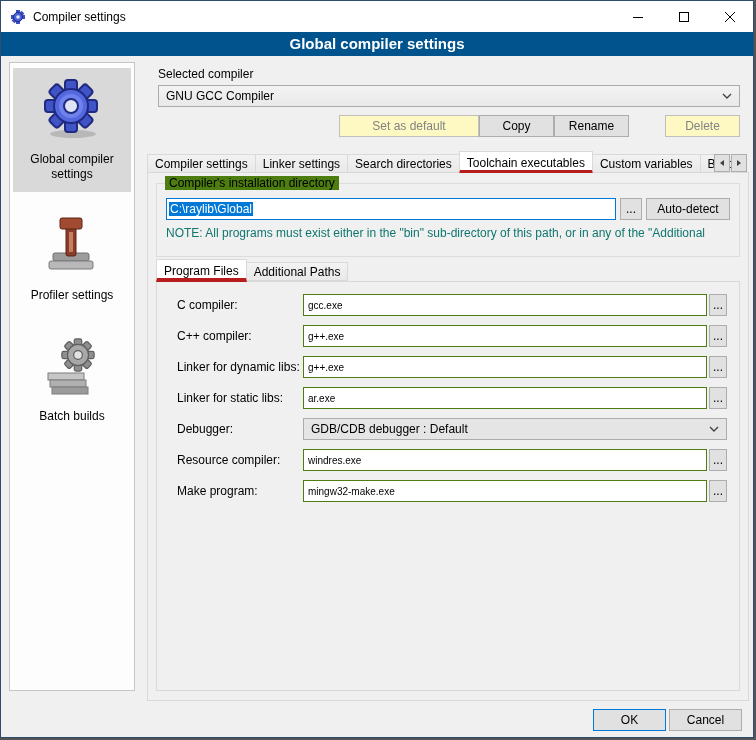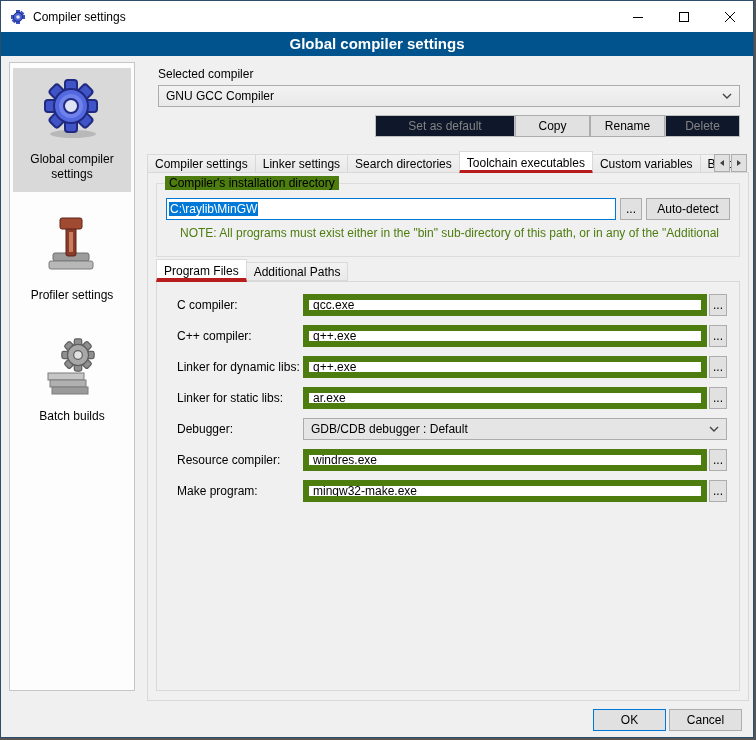--- a/index.html
+++ b/index.html
@@ -60,21 +60,21 @@
   .combo-main { position:absolute; left:11px; top:23px; width:582px; }
   .btn-row {
     position:absolute; left:11px; top:53px; width:582px; height:22px;
     display:flex; justify-content:flex-end;
   }
   .btn {
     height:22px; background:#e1e1e1; border:1px solid #adadad;
     font-family:inherit; font-size:12px; padding:0 8px;
     display:inline-flex; align-items:center; justify-content:center;
   }
-  .btn.disabled { background:#0f172a; border-color:#bfbfbf; color:#838383; }
+  .btn.disabled { background:#fef9c3; border-color:#bfbfbf; color:#838383;margin-left:36px; }
   .w140{width:140px;} .w75{width:75px;} .w104{width:104px;} .w84{width:84px;} .w73{width:73px;}
   .gap17{margin-left:17px;}
   
   .tabstrip {
     position:absolute; left:0; top:88px; width:602px; height:23px;
     display:flex; align-items:flex-end; padding-right:36px; overflow:hidden;
   }
   .tab {
     flex:0 0 auto; height:19px; line-height:18px; padding:0 7px;
     background:linear-gradient(#f2f2f2,#e9e9e9);
@@ -104,37 +104,37 @@
   .dir-row { position:absolute; left:9px; top:14px; right:9px; display:flex; }
   .dir-input {
     flex:1; height:22px; border:1px solid #0078d7; background:#fff;
     display:flex; align-items:center; padding:0 2px; overflow:hidden;
   }
   .dir-selected { background:#0078d7; color:#fff; padding:0 1px; white-space:nowrap; }
   .browse-btn { width:22px; margin-left:4px; }
   .autodetect-btn { margin-left:4px; }
   .note {
     position:absolute; left:9px; top:42px; right:2px;
-    color:#4d7c0f; white-space:nowrap; overflow:hidden;margin-left:14px;
+    color:#0f766e; white-space:nowrap; overflow:hidden;
   }
   
   .inner-tabstrip {
     position:absolute; left:8px; top:87px; width:584px; height:21px;
     display:flex; align-items:flex-end;
   }
   .inner-panel {
     position:absolute; left:8px; top:108px; width:584px; height:410px;
     border:1px solid #d9d9d9; background:#f0f0f0; padding:12px 12px 0 20px;
   }
   
   .row { display:flex; align-items:center; height:22px; margin-bottom:9px; }
   .row-label { width:126px; flex:0 0 auto; }
   .row-input {
-    flex:1; height:22px; border:6px solid #4d7c0f; background:#fff;
-    font-family:inherit; font-size:12px; padding:0 4px; min-width:0;
+    flex:1; height:22px; border:1px solid #4d7c0f; background:#fff;
+    font-family:inherit; font-size:10px; padding:0 4px; min-width:0;
   }
   .row-browse { width:18px; height:22px; margin-left:2px; flex:0 0 auto; }
   .row-combo { flex:1; background:#e5e5e5; }
   
   .footer { position:absolute; right:11px; top:708px; display:flex; }
   .btn.default-btn { border-color:#0078d7; }
   .footer .btn + .btn { margin-left:3px; }
 </style>
 </head>
 <body>
@@ -259,21 +259,21 @@
           </svg>
       </div>
     </div>
 
     <div class="tab-panel">
 
       <div class="groupbox">
         <div class="groupbox-title">Compiler's installation directory</div>
         <div class="dir-row">
           <div class="dir-input">
-            <span class="dir-selected">C:\raylib\MinGW</span>
+            <span class="dir-selected">C:\raylib\Global</span>
           </div>
           <button class="btn browse-btn">...</button>
           <button class="btn autodetect-btn w84">Auto-detect</button>
         </div>
         <div class="note">NOTE: All programs must exist either in the "bin" sub-directory of this path, or in any of the "Additional</div>
       </div>
 
       <div class="inner-tabstrip">
         <div class="tab active">Program Files</div>
         <div class="tab">Additional Paths</div>

